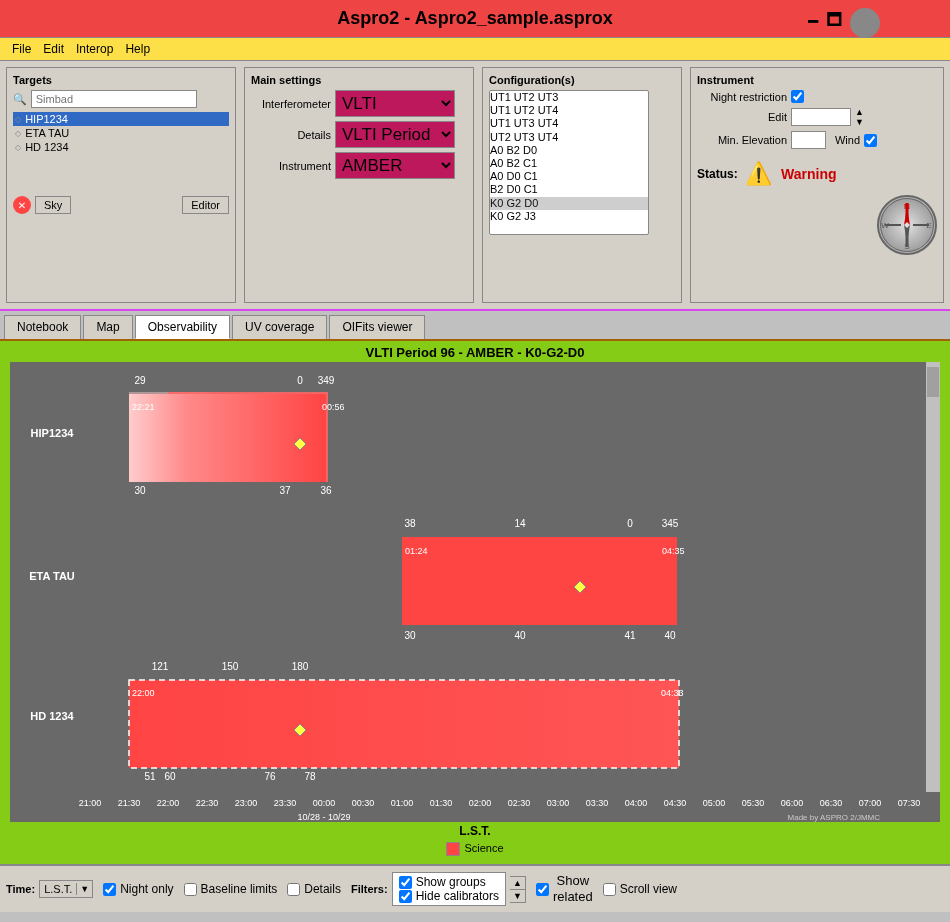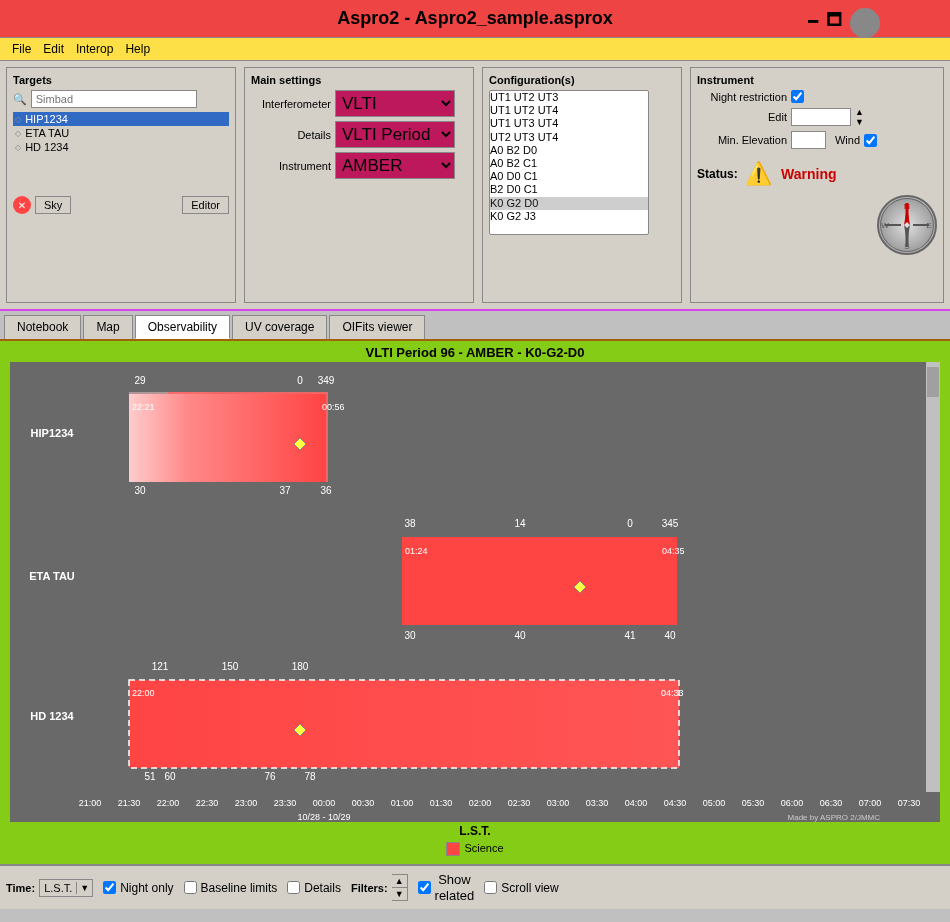--- a/index.html
+++ b/index.html
@@ -404,20 +404,30 @@
     <span>Baseline limits</span>
   </div>
 
   <div class="bottom-control-group">
     <input type="checkbox" style="">
     <span>Details</span>
   </div>
 
   <div class="bottom-control-group">
     <span class="bottom-label">Filters:</span>
+    <div style="border:1px solid #888; background:white; padding:2px 6px;">
+      <div style="display:flex; align-items:center; gap:4px;">
+        <input type="checkbox" checked="" style="">
+        <span>Show groups</span>
+      </div>
+      <div style="display:flex; align-items:center; gap:4px;">
+        <input type="checkbox" checked="" style="">
+        <span>Hide calibrators</span>
+      </div>
+    </div>
     <div style="display:flex; flex-direction:column; border:1px solid #888; border-left:none;">
       <button style="font-size:9px; padding:1px 3px; background:#d4d0c8; border:none; border-bottom:1px solid #888; cursor:pointer;">▲</button>
       <button style="font-size:9px; padding:1px 3px; background:#d4d0c8; border:none; cursor:pointer;">▼</button>
     </div>
   </div>
 
   <div class="bottom-control-group">
     <input type="checkbox" checked="" style="">
     <span style="font-size:13px; text-align:center; max-width:55px; line-height:1.2;">Show<br>related</span>
   </div>

